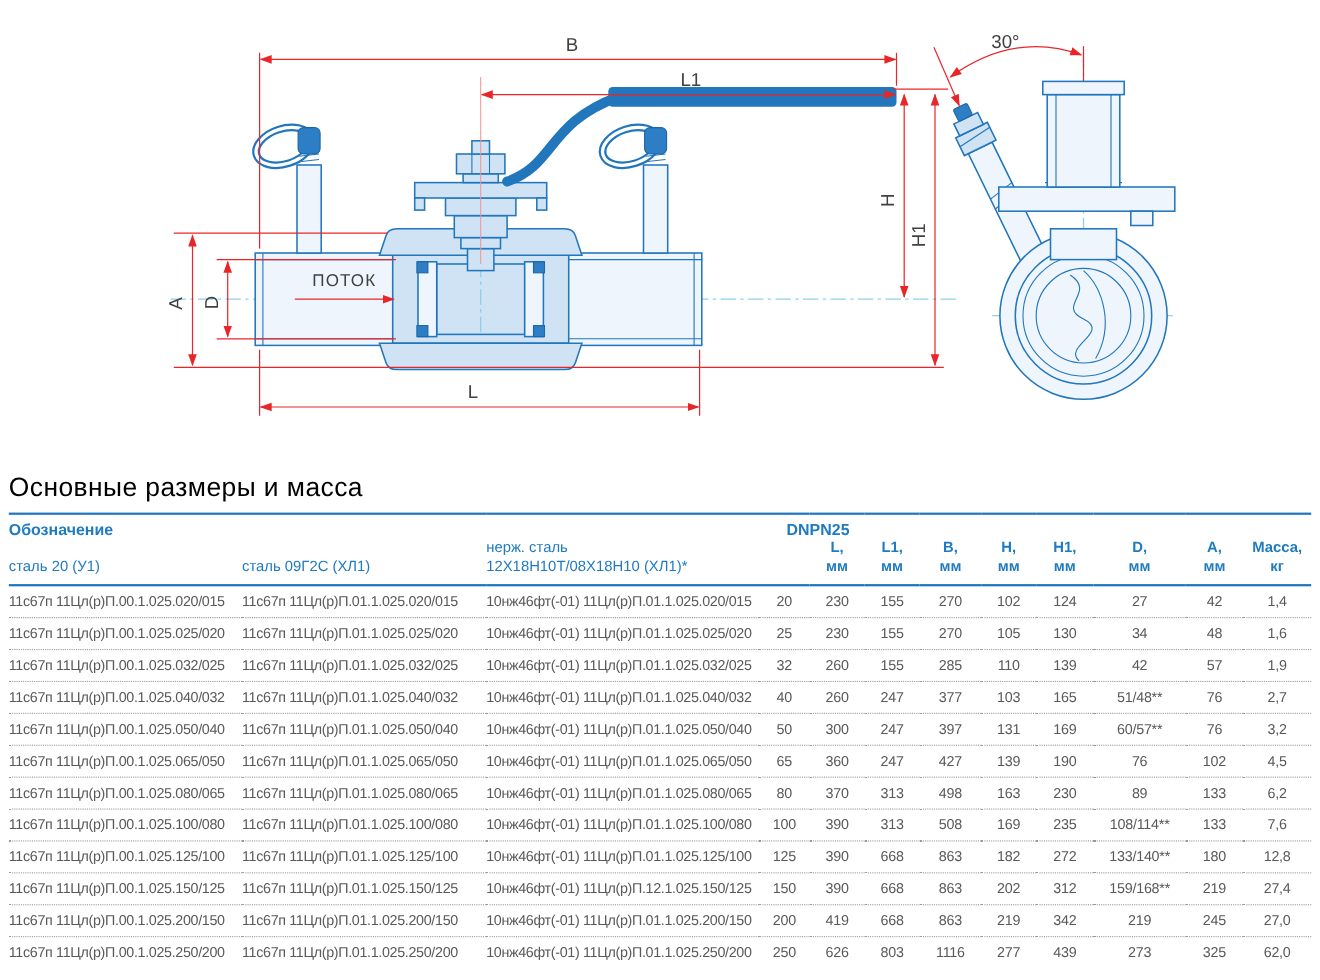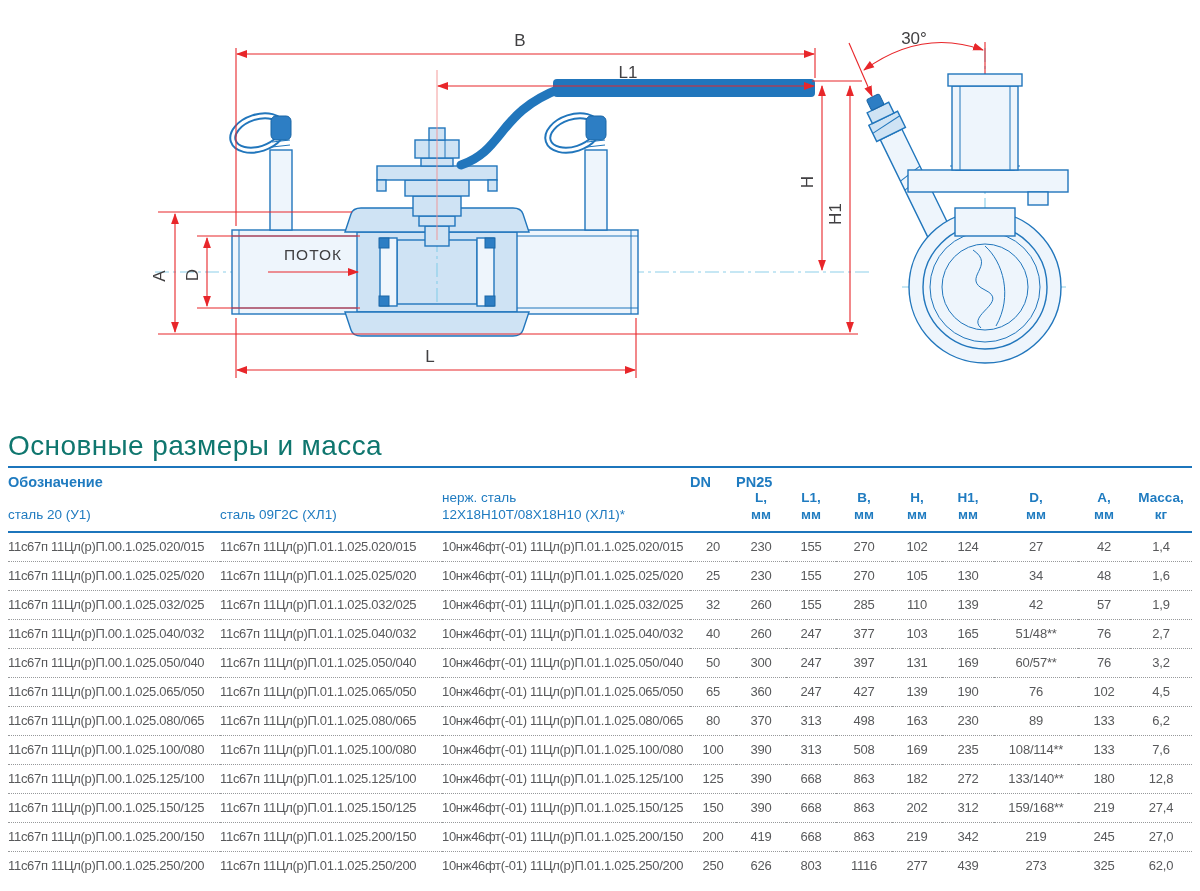--- a/index.html
+++ b/index.html
@@ -16,32 +16,32 @@
   .solid{fill:#2176bc;stroke:none;}
   .dark {fill:#2d7ec4;stroke:#1b66a6;stroke-width:1;}
   .cl   {stroke:#8ed0ea;stroke-width:1.2;stroke-dasharray:14 4 3 4;fill:none;}
   .red  {stroke:#e8262a;stroke-width:1.1;fill:none;}
   .redthin{stroke:#f2908f;stroke-width:0.9;fill:none;}
   .dimtxt{fill:#414042;font-size:17px;}
   .flowtxt{fill:#414042;font-size:15.5px;letter-spacing:1px;}
   
   .section-title{
     position:absolute;left:8px;top:430px;width:1184px;
-    font-size:28px;color:#0f766e;letter-spacing:.4px;font-weight:400;
+    font-size:24px;color:#000000;letter-spacing:.4px;font-weight:400;
   }
   
   .tbl-wrap{position:absolute;left:8px;top:466px;width:1184px;}
   table{border-collapse:collapse;table-layout:fixed;width:1184px;}
   th,td{padding:0;margin:0;}
   thead th{color:#1f7bc0;font-weight:400;text-align:left;vertical-align:bottom;}
   tr.hrow1 th{border-top:2px solid #1c75bc;padding-top:6px;font-size:14.5px;font-weight:700;vertical-align:top;margin-top:24px;}
   tr.hrow1 th.grp{text-align:left;}
   tr.hrow2 th{font-size:13.5px;padding-bottom:7px;line-height:1.25;}
   tr.hrow2 th{border-bottom:2px solid #1c75bc;margin-top:27px;}
-  th.dn{border-bottom:2px solid #1c75bc;text-align:left;vertical-align:middle;font-weight:700;font-size:14px;padding-top:14px;}
+  th.dn{border-bottom:2px solid #1c75bc;text-align:right;vertical-align:middle;font-weight:700;font-size:14px;padding-top:14px;}
   th.dim{text-align:center;font-weight:700;}
   tbody td{
     font-size:13px;color:#58595b;height:28px;vertical-align:middle;
     border-bottom:1px dotted #97999b;white-space:nowrap;overflow:hidden;
   }
   tbody tr:last-child td{border-bottom:none;}
   td.des{text-align:left;letter-spacing:-0.3px;padding-right:4px;margin-left:32px;}
   td.num{text-align:center;letter-spacing:-0.2px;}
 </style>
 </head>
@@ -368,21 +368,21 @@
           <td class="num">863</td>
           <td class="num">182</td>
           <td class="num">272</td>
           <td class="num">133/140**</td>
           <td class="num">180</td>
           <td class="num">12,8</td>
         </tr>
         <tr>
           <td class="des">11с67п 11Цл(р)П.00.1.025.150/125</td>
           <td class="des">11с67п 11Цл(р)П.01.1.025.150/125</td>
-          <td class="des">10нж46фт(-01) 11Цл(р)П.01.1.025.150/125</td>
+          <td class="des">10нж46фт(-01) 11Цл(р)П.12.1.025.150/125</td>
           <td class="num">150</td>
           <td class="num">390</td>
           <td class="num">668</td>
           <td class="num">863</td>
           <td class="num">202</td>
           <td class="num">312</td>
           <td class="num">159/168**</td>
           <td class="num">219</td>
           <td class="num">27,4</td>
         </tr>

